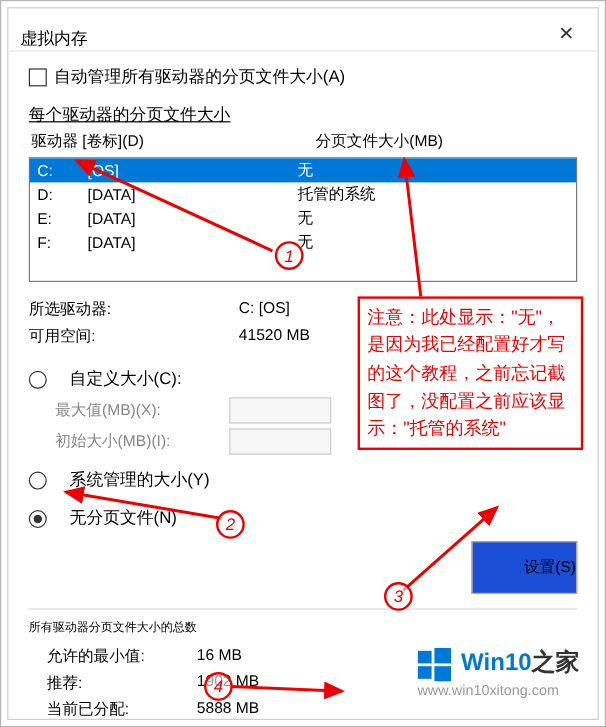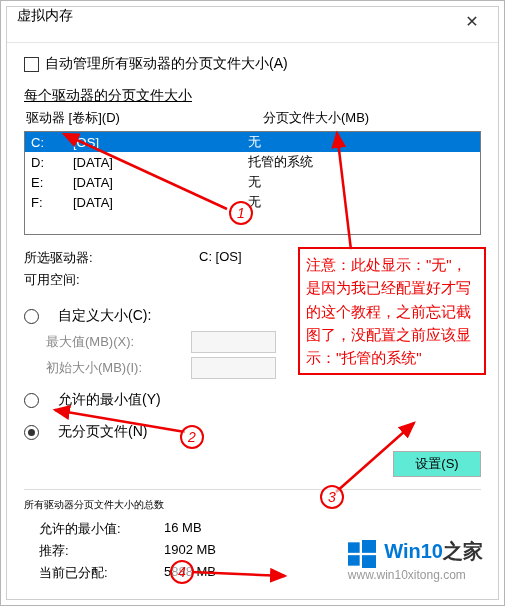--- a/index.html
+++ b/index.html
@@ -1,19 +1,19 @@
 <!DOCTYPE html>
 <html><head>
 <meta charset="utf-8">
 <style>
   * { box-sizing: border-box; font-family: "Microsoft YaHei", "Segoe UI", Tahoma, sans-serif; }
   body { margin: 0; background: #fff; width: 505px; height: 606px; position: relative; overflow: hidden; }
   .outer { border: 1px solid #b5b5b5; width: 505px; height: 606px; position: relative; }
   .inner-wrap { position: absolute; left: 5px; top: 5px; right: 5px; bottom: 5px; border: 1px solid #cecece; }
-  .titlebar { display: flex; align-items: flex-start; height: 36px; padding: 0 6px 0 10px; border-bottom: 1px solid #e5e5e5; font-size: 14px; }
+  .titlebar { display: flex; align-items: flex-end; height: 36px; padding: 0 6px 0 10px; border-bottom: 1px solid #e5e5e5; font-size: 14px; }
   .title-text { flex: 1; }
   .closex { width: 40px; height: 28px; display: flex; align-items: center; justify-content: center; font-size: 16px; color: #333; }
   .content { padding: 12px 17px 10px 17px; font-size: 14px; }
   .row { display: flex; align-items: center; }
   .checkbox { width: 15px; height: 15px; border: 1px solid #333; margin-right: 6px; }
   .section-label { margin-top: 14px; margin-bottom: 2px; text-decoration: underline; }
   .listhead { display: flex; font-size: 13px; padding: 2px 0 4px 2px; gap: 12px; }
   .listhead .col1 { width: 225px; }
   .driveslist { border: 1px solid #7a7a7a; height: 104px; background: #fff; font-family: Tahoma, sans-serif; font-size: 13px; }
   .driveslist .drow { display: flex; padding: 0 6px; height: 20px; align-items: center; }
@@ -25,21 +25,21 @@
   .selinfo .slabel { width: 175px; }
   .radio-group { margin-top: 10px; font-size: 14px; }
   .radio-row { display: flex; align-items: center; height: 26px; margin-top: 6px; gap: 12px; }
   .radio { width: 15px; height: 15px; border: 1px solid #333; border-radius: 50%; margin-right: 7px; position: relative; }
   .radio.checked::after { content: ""; position: absolute; width: 7px; height: 7px; border-radius: 50%; background: #333; left: 3px; top: 3px; }
   .subfields { margin-left: 22px; font-size: 13px; color: #888; }
   .subfields .frow { display: flex; align-items: center; height: 26px; }
   .subfields .flabel { width: 145px; }
   .subfields .finput { width: 85px; height: 22px; border: 1px solid #ccc; background: #f6f6f6; }
   .setbtn-row { display: flex; justify-content: flex-end; margin-top: 6px; }
-  .setbtn { border: 1px solid #adadad; background: #5eead4; height: 26px; width: 88px; display: flex; align-items: center; justify-content: center; font-size: 13px; }
+  .setbtn { border: 1px solid #adadad; background: #1d4ed8; height: 44px; width: 88px; display: flex; align-items: center; justify-content: flex-end; font-size: 13px; }
   .hr-sep { border-top: 1px solid #ddd; margin: 12px 0 8px 0; }
   .totals { font-size: 13px; }
   .totals .trow { display: flex; height: 22px; }
   .totals .tlabel { width: 140px; padding-left: 15px; }
   .marker { position: absolute; width: 24px; height: 24px; border: 2px solid #e00; border-radius: 50%; color: #e00; font-size: 14px; font-style: italic; display: flex; align-items: center; justify-content: center; background: rgba(255,255,255,0.6); pointer-events: none; }
   .notebox { position: absolute; border: 2px solid #e00; color: #e00; font-size: 15px; line-height: 1.55; padding: 4px 6px; background: rgba(255,255,255,0.85); }
   .arrow { position: absolute; pointer-events: none; }
   .watermark { position: absolute; right: 22px; bottom: 24px; text-align: left; }
   .wm-main { font-size: 20px; font-weight: bold; color: #333; }
   .wm-main .wcolor { color: #0078d7; }
@@ -96,41 +96,42 @@
       </div>
     </div>
 
     <div class="selinfo">
       <div class="srow">
         <div class="slabel">所选驱动器:</div>
         <div>C:  [OS]</div>
       </div>
       <div class="srow">
         <div class="slabel">可用空间:</div>
+        <div>41520 MB</div>
       </div>
     </div>
 
     <div class="radio-group">
       <div class="radio-row">
         <div class="radio"></div>
         <span>自定义大小(C):</span>
       </div>
       <div class="subfields">
         <div class="frow">
           <div class="flabel">最大值(MB)(X):</div>
           <div class="finput"></div>
         </div>
         <div class="frow">
           <div class="flabel">初始大小(MB)(I):</div>
           <div class="finput"></div>
         </div>
       </div>
       <div class="radio-row">
         <div class="radio"></div>
-        <span>允许的最小值(Y)</span>
+        <span>系统管理的大小(Y)</span>
       </div>
       <div class="radio-row">
         <div class="radio checked"></div>
         <span>无分页文件(N)</span>
       </div>
     </div>
 
     <div class="setbtn-row">
       <div class="setbtn">
             <span>设置(S)</span>

